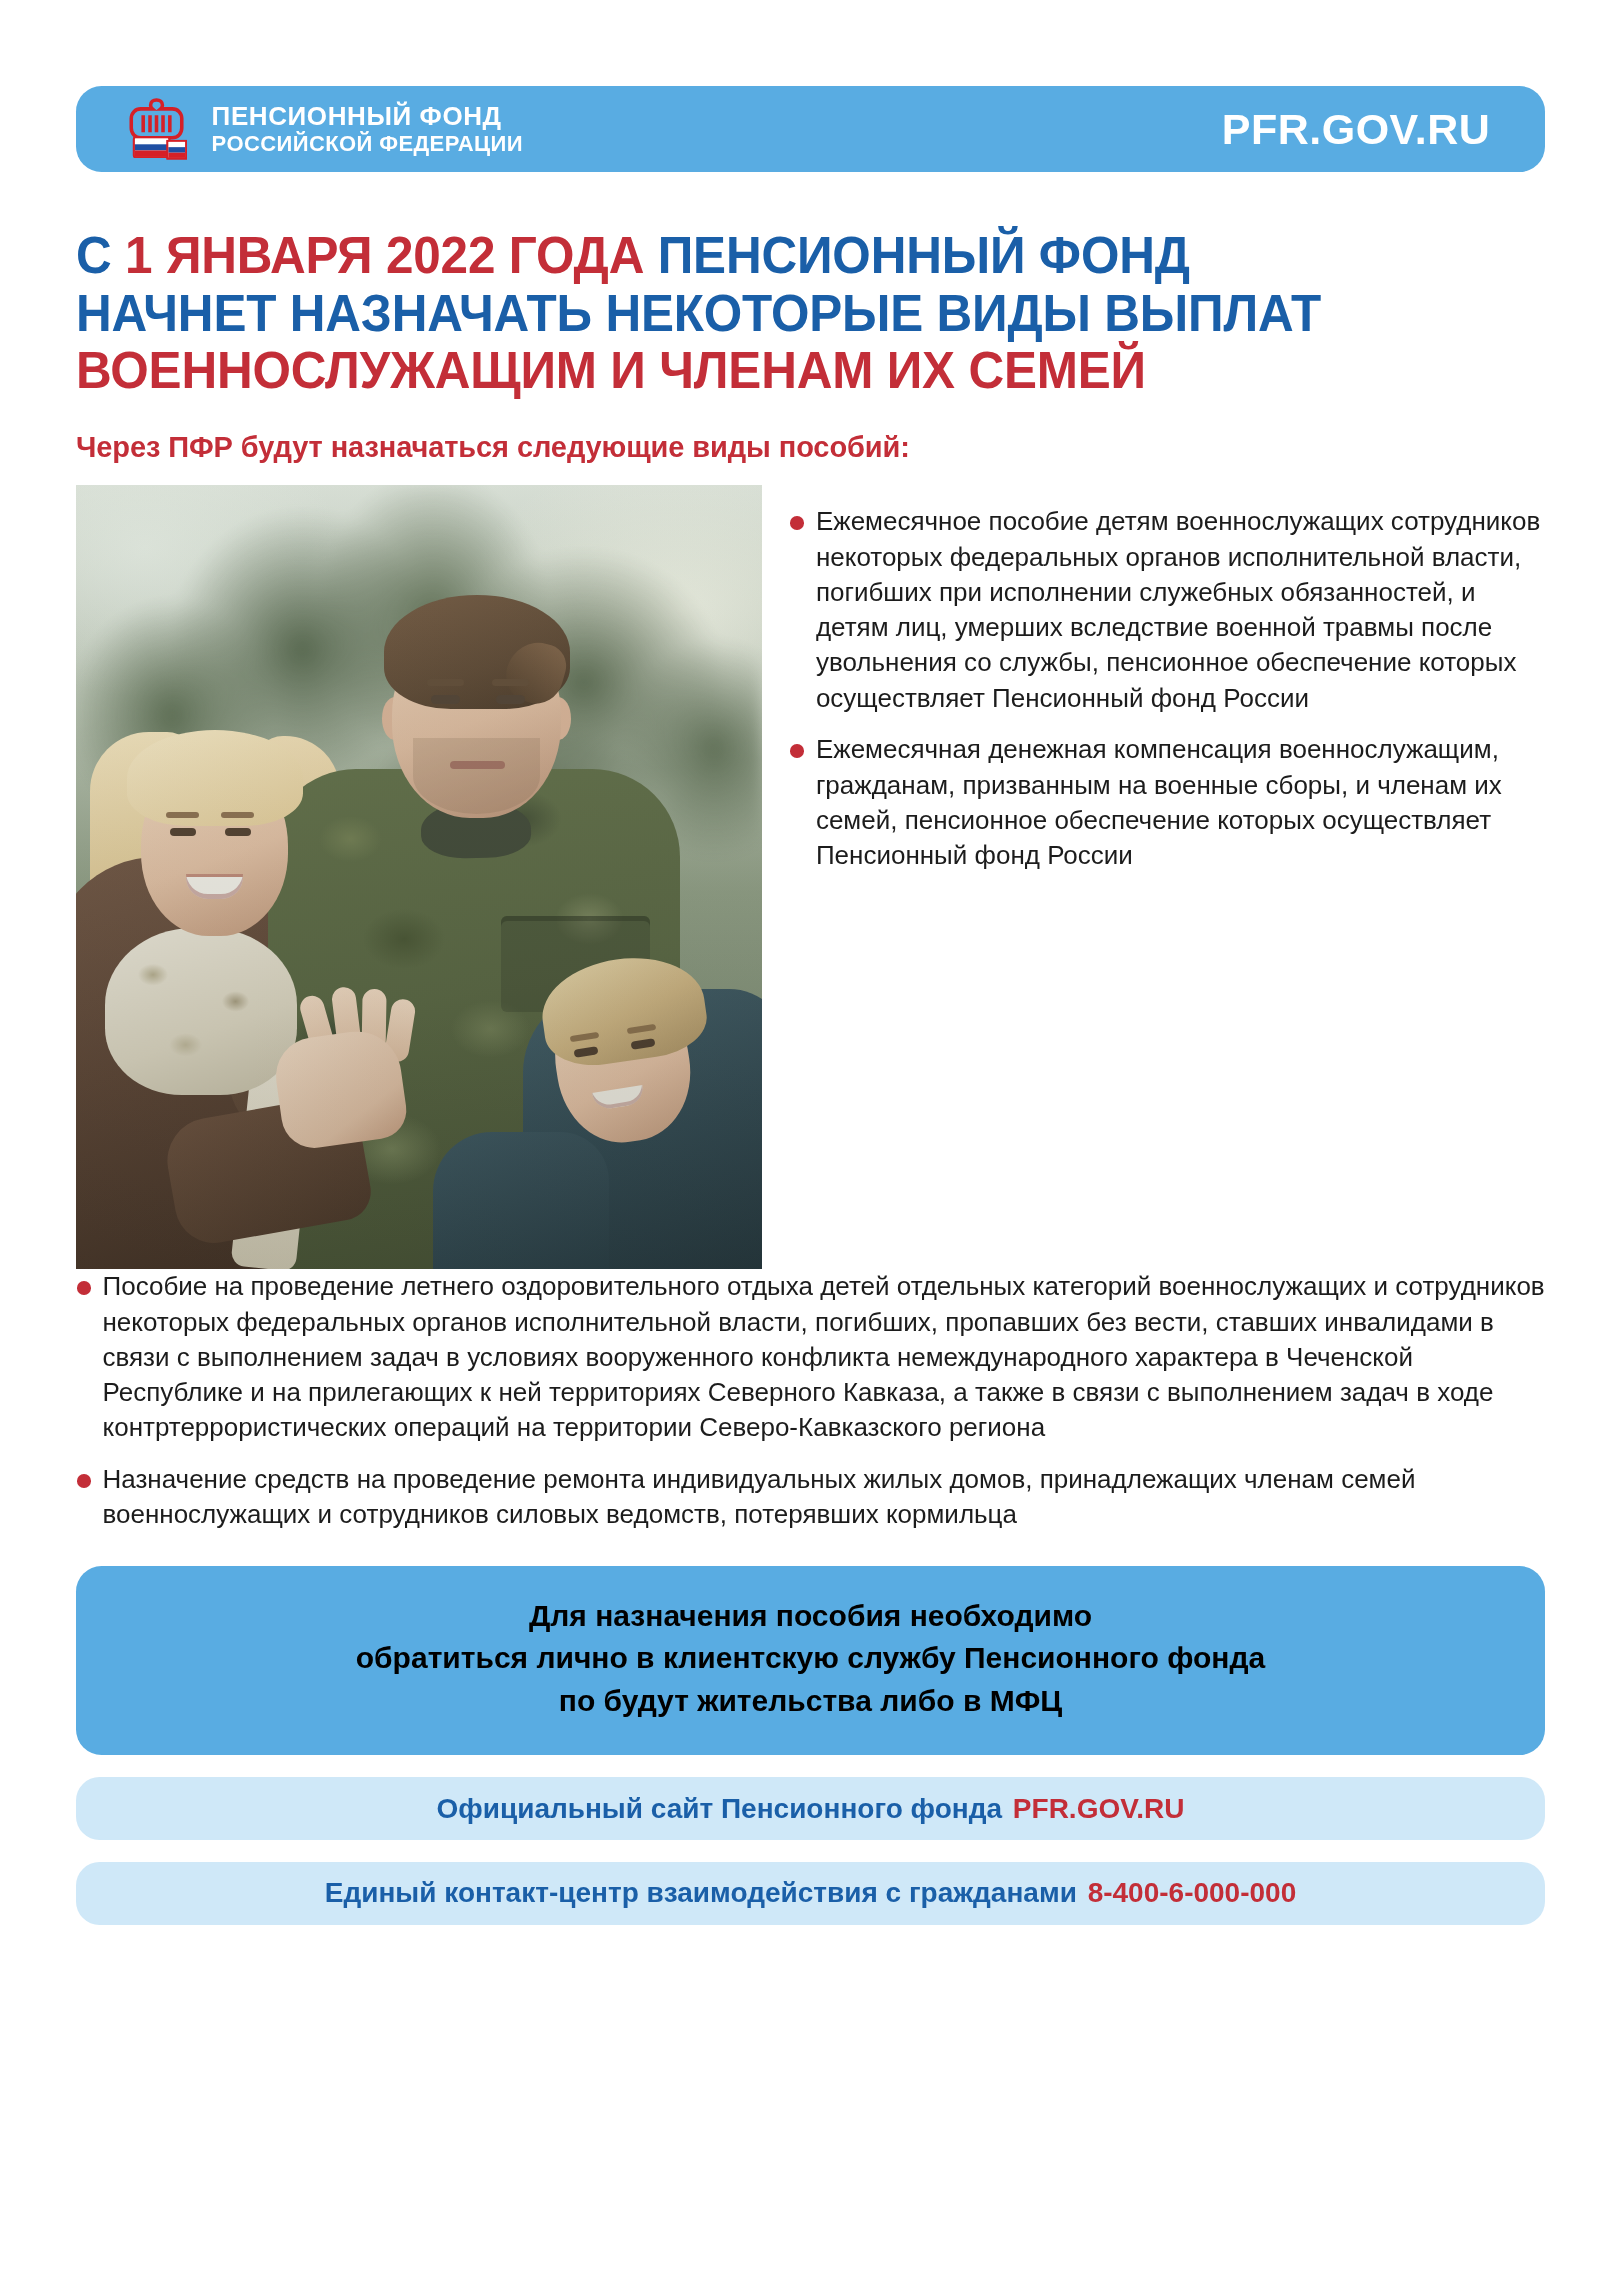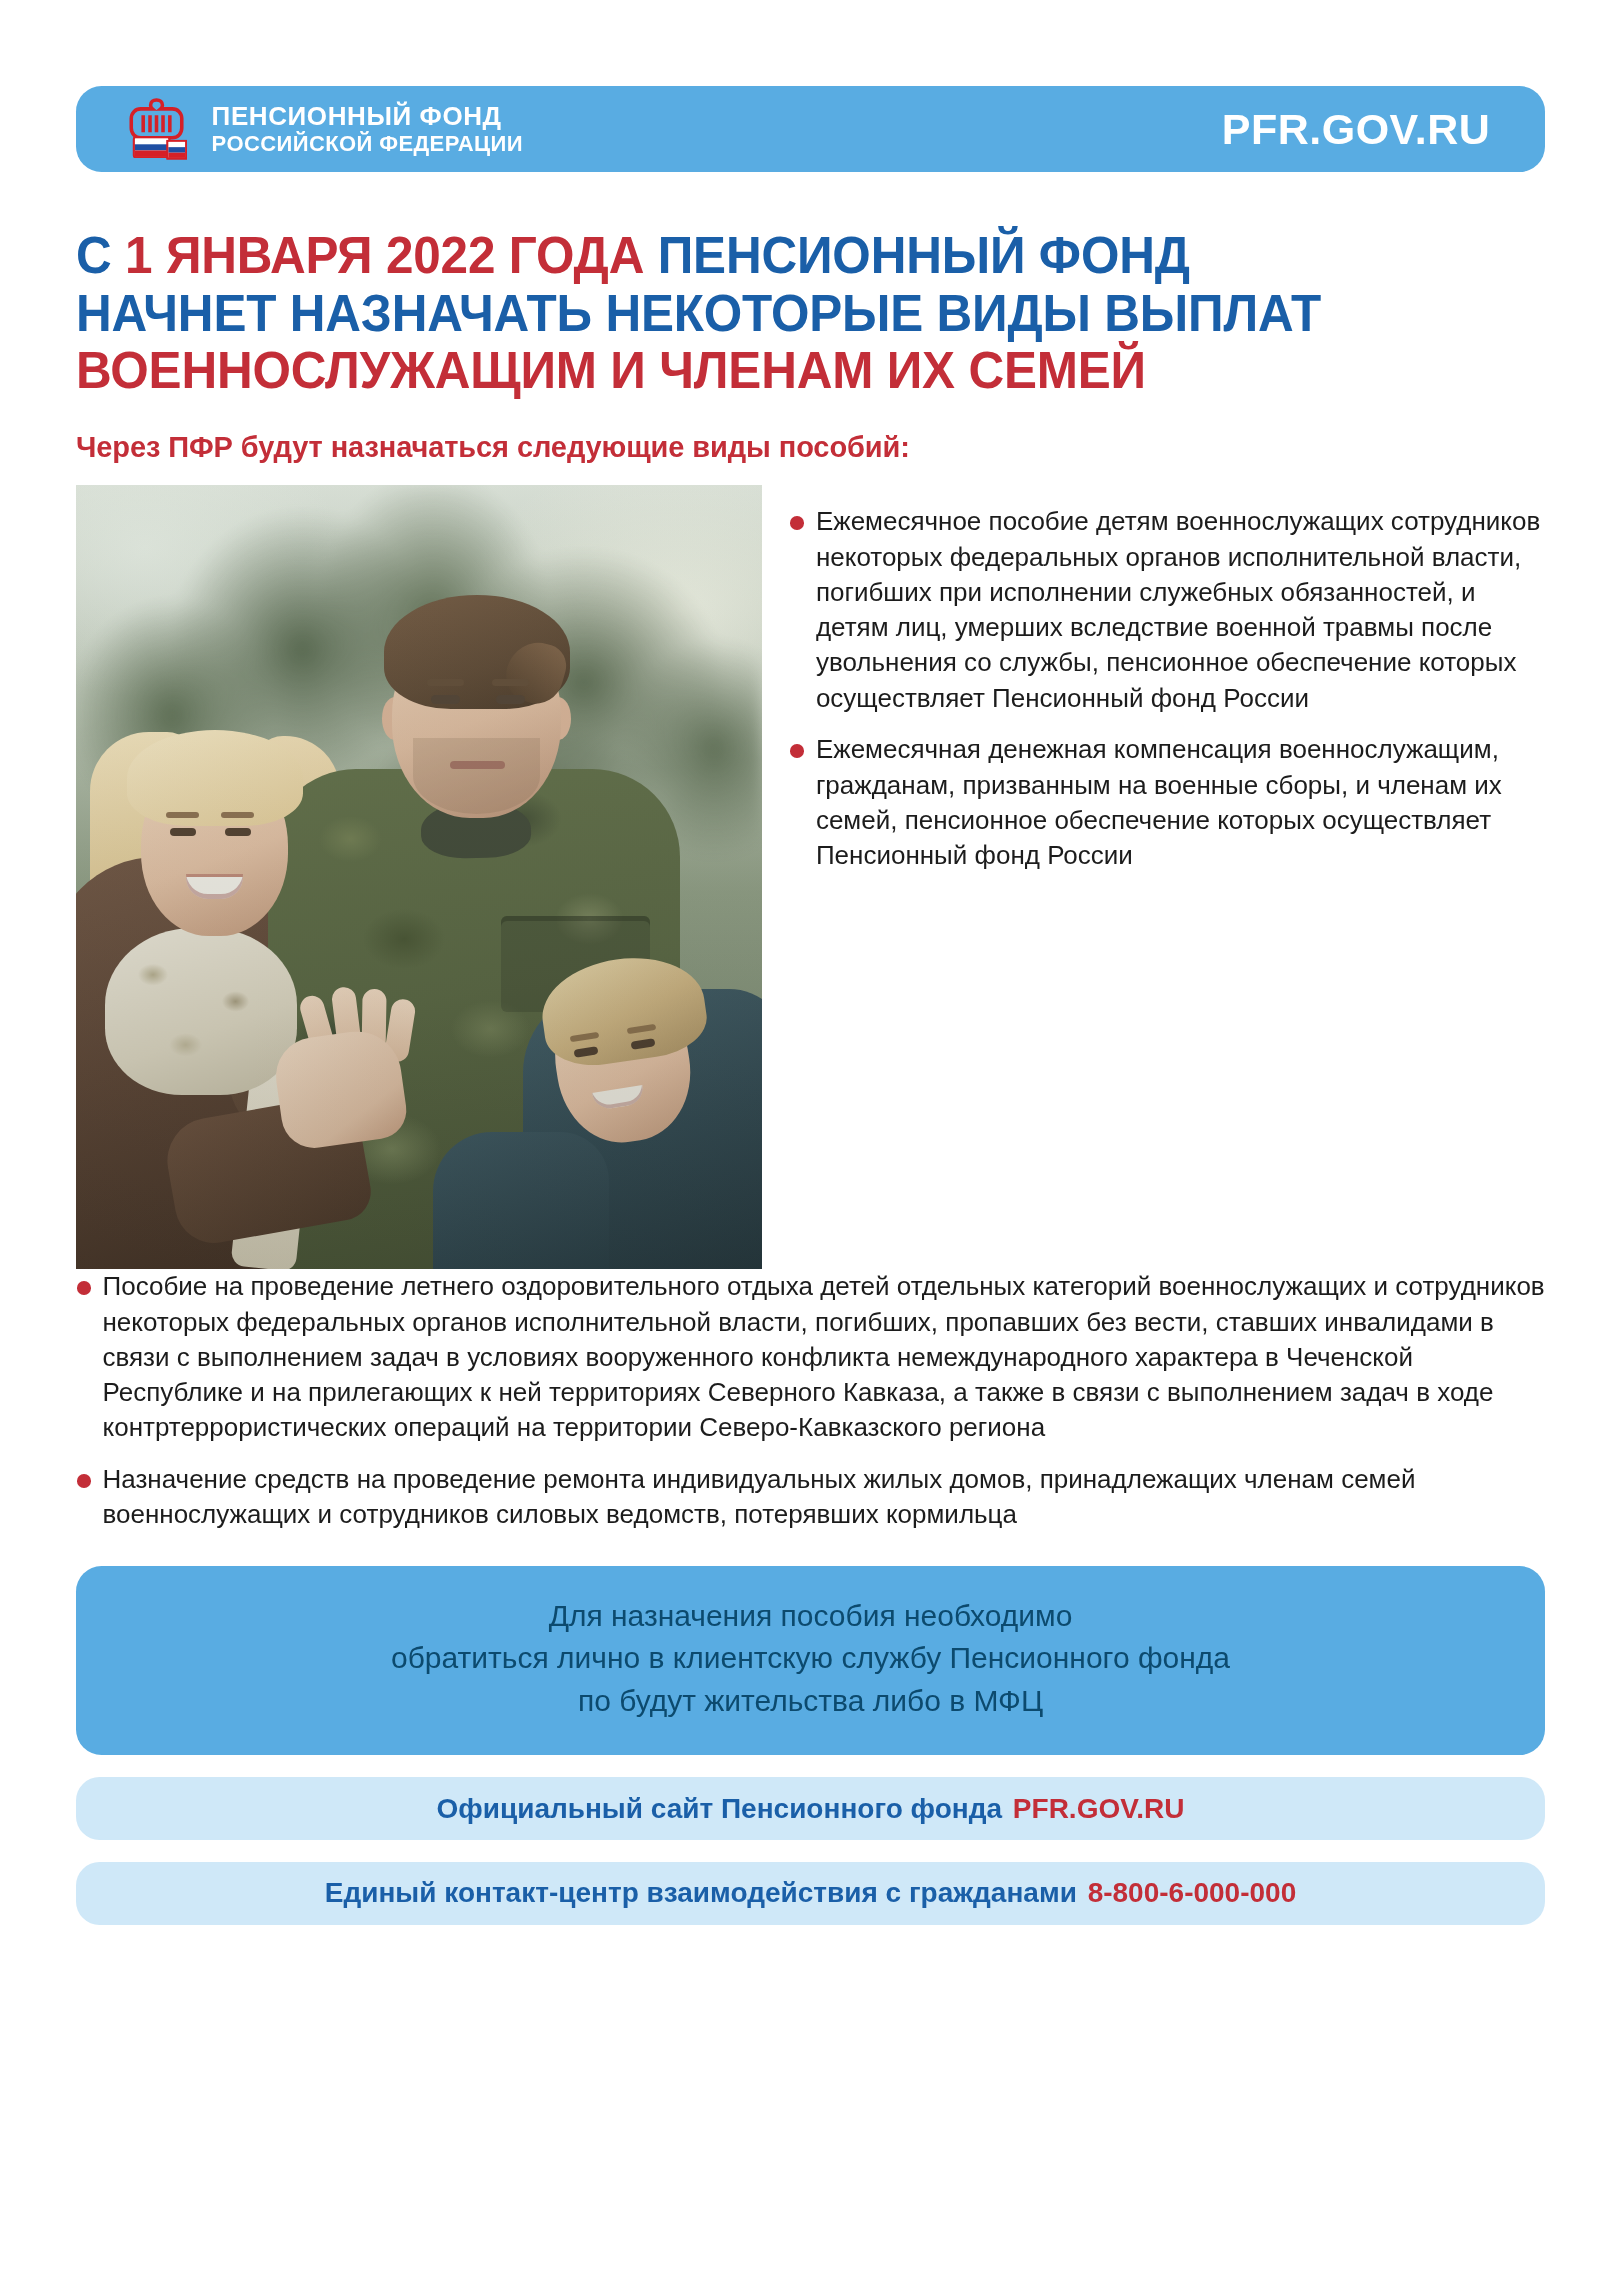--- a/index.html
+++ b/index.html
@@ -159,23 +159,23 @@
   }
   .wide-bullets li::before { top: 12.7px; }
 
   
   .cta {
     margin-top: 33px;
     background: #59ace2;
     border-radius: 25.5px;
     padding: 29px 39px 33px;
     text-align: center;
-    color: #0c4a6e;
+    color: #000000;
     font-size: 30px;
-    font-weight: normal;
+    font-weight: bold;
     line-height: 1.42;
   }
   .cta .ln { display: block; white-space: nowrap; }
 
   .footer-bar {
     margin-top: 21.6px;
     background: #cfe8f8;
     border-radius: 23.5px;
     height: 63px;
     display: flex;
@@ -519,17 +519,17 @@
 
   <div class="footer-bar">
     <span>Официальный сайт Пенсионного фонда</span>
     <span class="sp"></span>
     <span class="accent">PFR.GOV.RU</span>
   </div>
 
   <div class="footer-bar">
     <span>Единый контакт-центр взаимодействия с гражданами</span>
     <span class="sp"></span>
-    <span class="accent">8-800-6-000-000</span>
+    <span class="accent">8-400-6-000-000</span>
   </div>
 
 </div>
 
 
 </body></html>

